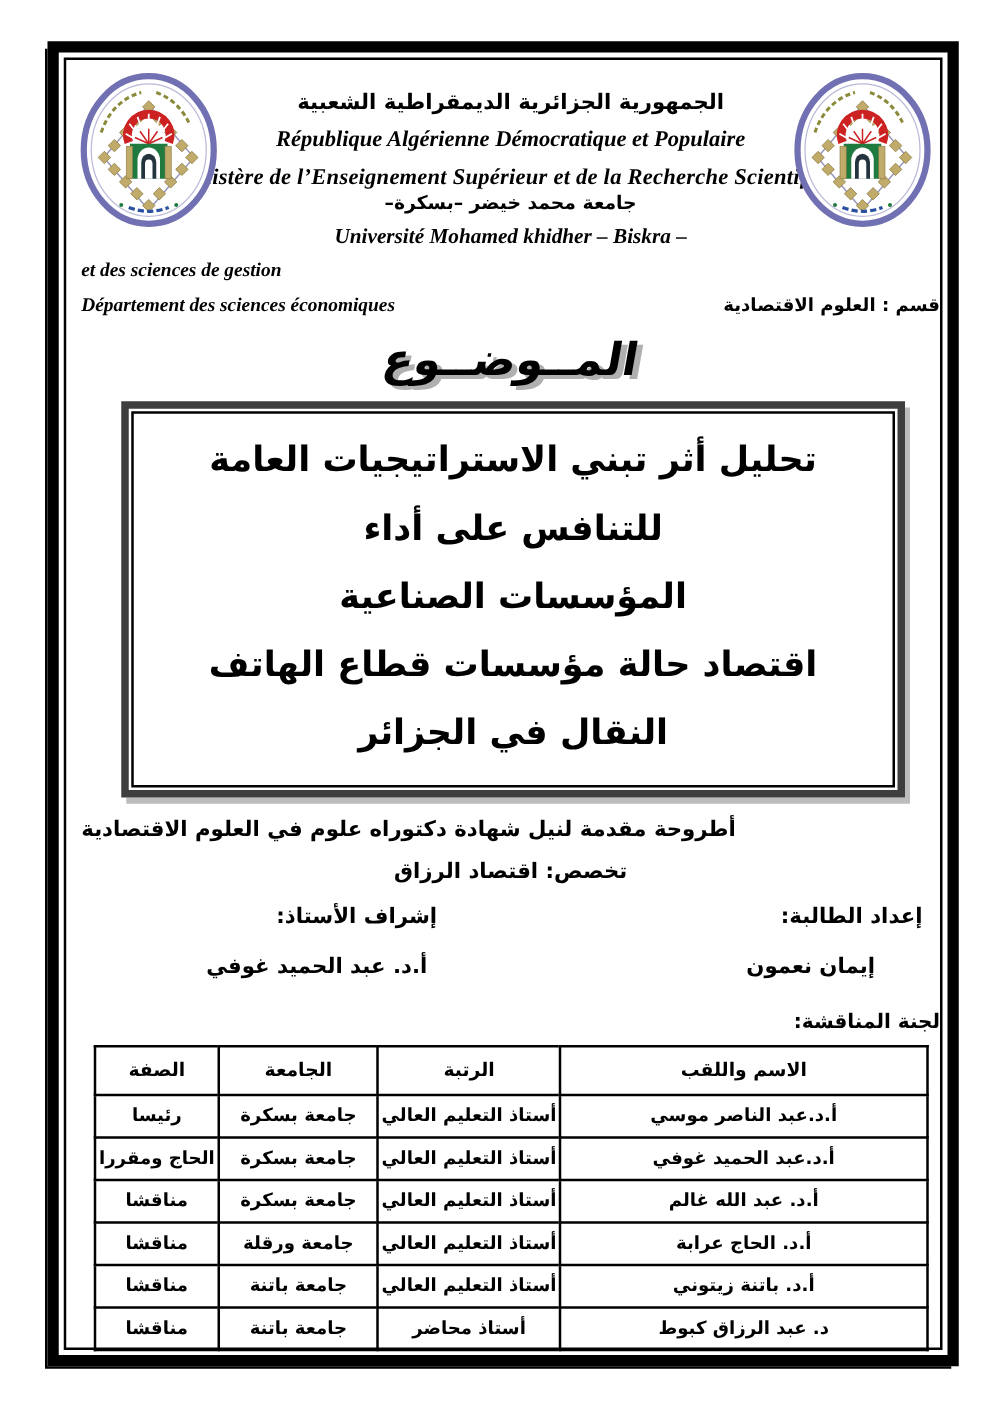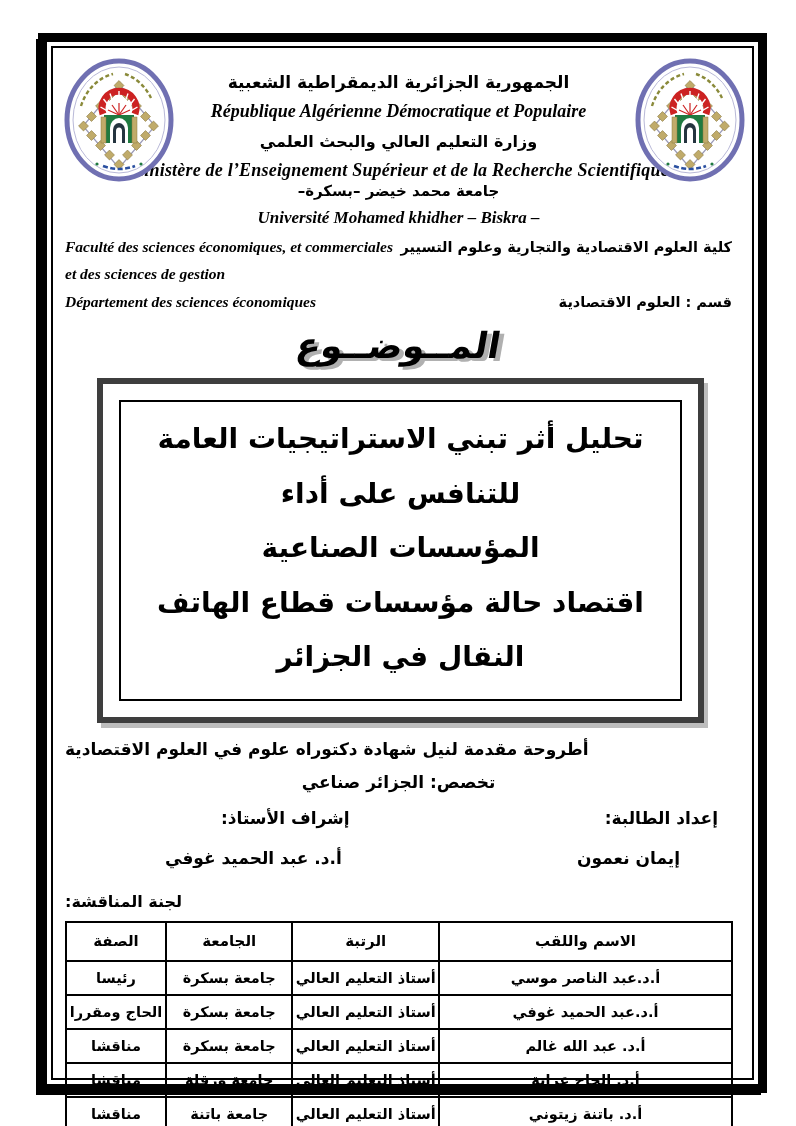--- a/index.html
+++ b/index.html
@@ -2,21 +2,21 @@
 <html lang="ar"><head>
 <meta charset="utf-8">
 <style>
   html,body{margin:0;padding:0;background:#fff;}
   body{width:796px;height:1126px;position:relative;overflow:hidden;
        font-family:"DejaVu Sans",sans-serif;color:#000;}
   .frame{position:absolute;left:38px;top:33px;width:729px;height:1060px;
          border:9px solid #000;box-sizing:border-box;background:#fff;
          box-shadow:-4px 4px 0 -2px #000;}
   .frame-inner{position:absolute;inset:4px;border:2px solid #000;box-sizing:border-box;
-         padding:6px 20px 0 12px;}
+         padding:6px 0 0 12px;}
   .logo{position:absolute;top:10px;width:112px;height:124px;}
   .logo.left{left:10px;}
   .logo.right{right:6px;}
   .center-head{text-align:center;}
   .ar{direction:rtl;font-family:"DejaVu Sans",sans-serif;}
   .fr{font-family:"Liberation Serif",serif;font-style:italic;font-weight:bold;}
   .h-ar-1{font-size:17px;font-weight:bold;margin-top:18px;}
   .h-fr-1{font-size:18px;margin-top:9px;}
   .h-ar-2{font-size:16px;font-weight:bold;margin-top:10px;}
   .h-fr-2{font-size:18px;margin-top:9px;letter-spacing:.2px;}
@@ -24,31 +24,31 @@
   .h-fr-3{font-size:17px;margin-top:8px;}
   .fac-row{display:flex;justify-content:space-between;align-items:baseline;margin-top:10px;}
   .fac-fr{font-size:15.5px;}
   .fac-ar{font-size:14.5px;font-weight:bold;}
   .fac-solo{margin-top:9px;font-size:15.5px;}
   .subject{text-align:center;margin-top:14px;font-size:36px;font-weight:bold;
            transform:skewX(-10deg);letter-spacing:1px;
            text-shadow:5px 3px 0 #b0b0b0;}
   .title-box{margin:12px 28px 0 32px;border:6px solid #3e3e3e;
              box-shadow:4px 5px 0 #bdbdbd;background:#fff;}
-  .title-box-inner{border:2px solid #000;margin:16px;padding:10px 14px 14px 14px;
+  .title-box-inner{border:2px solid #000;margin:2px;padding:10px 14px 14px 14px;
              text-align:center;direction:rtl;}
   .title-line{font-size:28px;font-weight:bold;line-height:1.95;}
   .note{ text-align:left;direction:rtl;font-size:17px;font-weight:bold;margin-top:16px;}
   .spec{ text-align:center;direction:rtl;font-size:17px;font-weight:bold;margin-top:13px;}
   .people{position:relative;direction:rtl;margin-top:16px;height:76px;}
   .p-label-r{position:absolute;right:14px;top:0;font-size:17px;font-weight:bold;}
   .p-label-l{position:absolute;left:156px;top:0;font-size:17px;font-weight:bold;}
   .p-name-r{position:absolute;right:52px;top:40px;font-size:17px;font-weight:bold;}
   .p-name-l{position:absolute;left:100px;top:40px;font-size:17px;font-weight:bold;}
-  .committee-h{text-align:left;direction:rtl;font-size:16px;font-weight:bold;margin-top:8px;}
+  .committee-h{text-align:right;direction:rtl;font-size:16px;font-weight:bold;margin-top:8px;}
   table.committee{direction:rtl;border-collapse:collapse;margin:10px auto 0 auto;
        width:668px;table-layout:fixed;}
   table.committee th,table.committee td{border:2px solid #000;text-align:center;
        font-weight:bold;padding:0;}
   table.committee th{height:37px;font-size:15px;}
   table.committee td{height:32px;font-size:14.5px;}
   table.committee col.c-name{width:44%;}
   table.committee col.c-rank{width:22%;}
   table.committee col.c-univ{width:19%;}
   table.committee col.c-role{width:15%;}
@@ -128,48 +128,43 @@
     <svg class="logo left" viewBox="0 0 112 124">
       <use href="#uni-seal"></use>
     </svg>
     <svg class="logo right" viewBox="0 0 112 124">
       <use href="#uni-seal"></use>
     </svg>
 
     <div class="center-head">
       <div class="ar h-ar-1">الجمهورية الجزائرية الديمقراطية الشعبية</div>
       <div class="fr h-fr-1">République Algérienne Démocratique et Populaire</div>
-      <div class="ar h-ar-2">وزارة التعليم العالي والبحث العلمي</div>
       <div class="fr h-fr-2">Ministère de l’Enseignement Supérieur et de la Recherche Scientifique</div>
       <div class="ar h-ar-3">جامعة محمد خيضر –بسكرة–</div>
       <div class="fr h-fr-3">Université Mohamed khidher – Biskra –</div>
     </div>
 
-    <div class="fac-row">
-      <div class="fr fac-fr">Faculté des sciences économiques, et commerciales</div>
-      <div class="ar fac-ar">كلية العلوم الاقتصادية والتجارية وعلوم التسيير</div>
-    </div>
     <div class="fr fac-solo">et des sciences de gestion</div>
     <div class="fac-row">
       <div class="fr fac-fr">Département des sciences économiques</div>
       <div class="ar fac-ar">قسم : العلوم الاقتصادية</div>
     </div>
 
     <div class="ar subject">المــوضــوع</div>
 
     <div class="title-box">
       <div class="title-box-inner">
         <div class="title-line">تحليل أثر تبني الاستراتيجيات العامة للتنافس على أداء</div>
         <div class="title-line">المؤسسات الصناعية</div>
         <div class="title-line">اقتصاد حالة مؤسسات قطاع الهاتف النقال في الجزائر</div>
       </div>
     </div>
 
     <div class="note">أطروحة مقدمة لنيل شهادة دكتوراه علوم في العلوم الاقتصادية</div>
-    <div class="spec">تخصص: الجزائر صناعي</div>
+    <div class="spec">تخصص: اقتصاد الرزاق</div>
 
     <div class="people">
       <div class="p-label-r">إعداد الطالبة:</div>
       <div class="p-label-l">إشراف الأستاذ:</div>
       <div class="p-name-r">إيمان نعمون</div>
       <div class="p-name-l">أ.د. عبد الحميد غوفي</div>
     </div>
 
     <div class="committee-h">لجنة المناقشة:</div>
 

